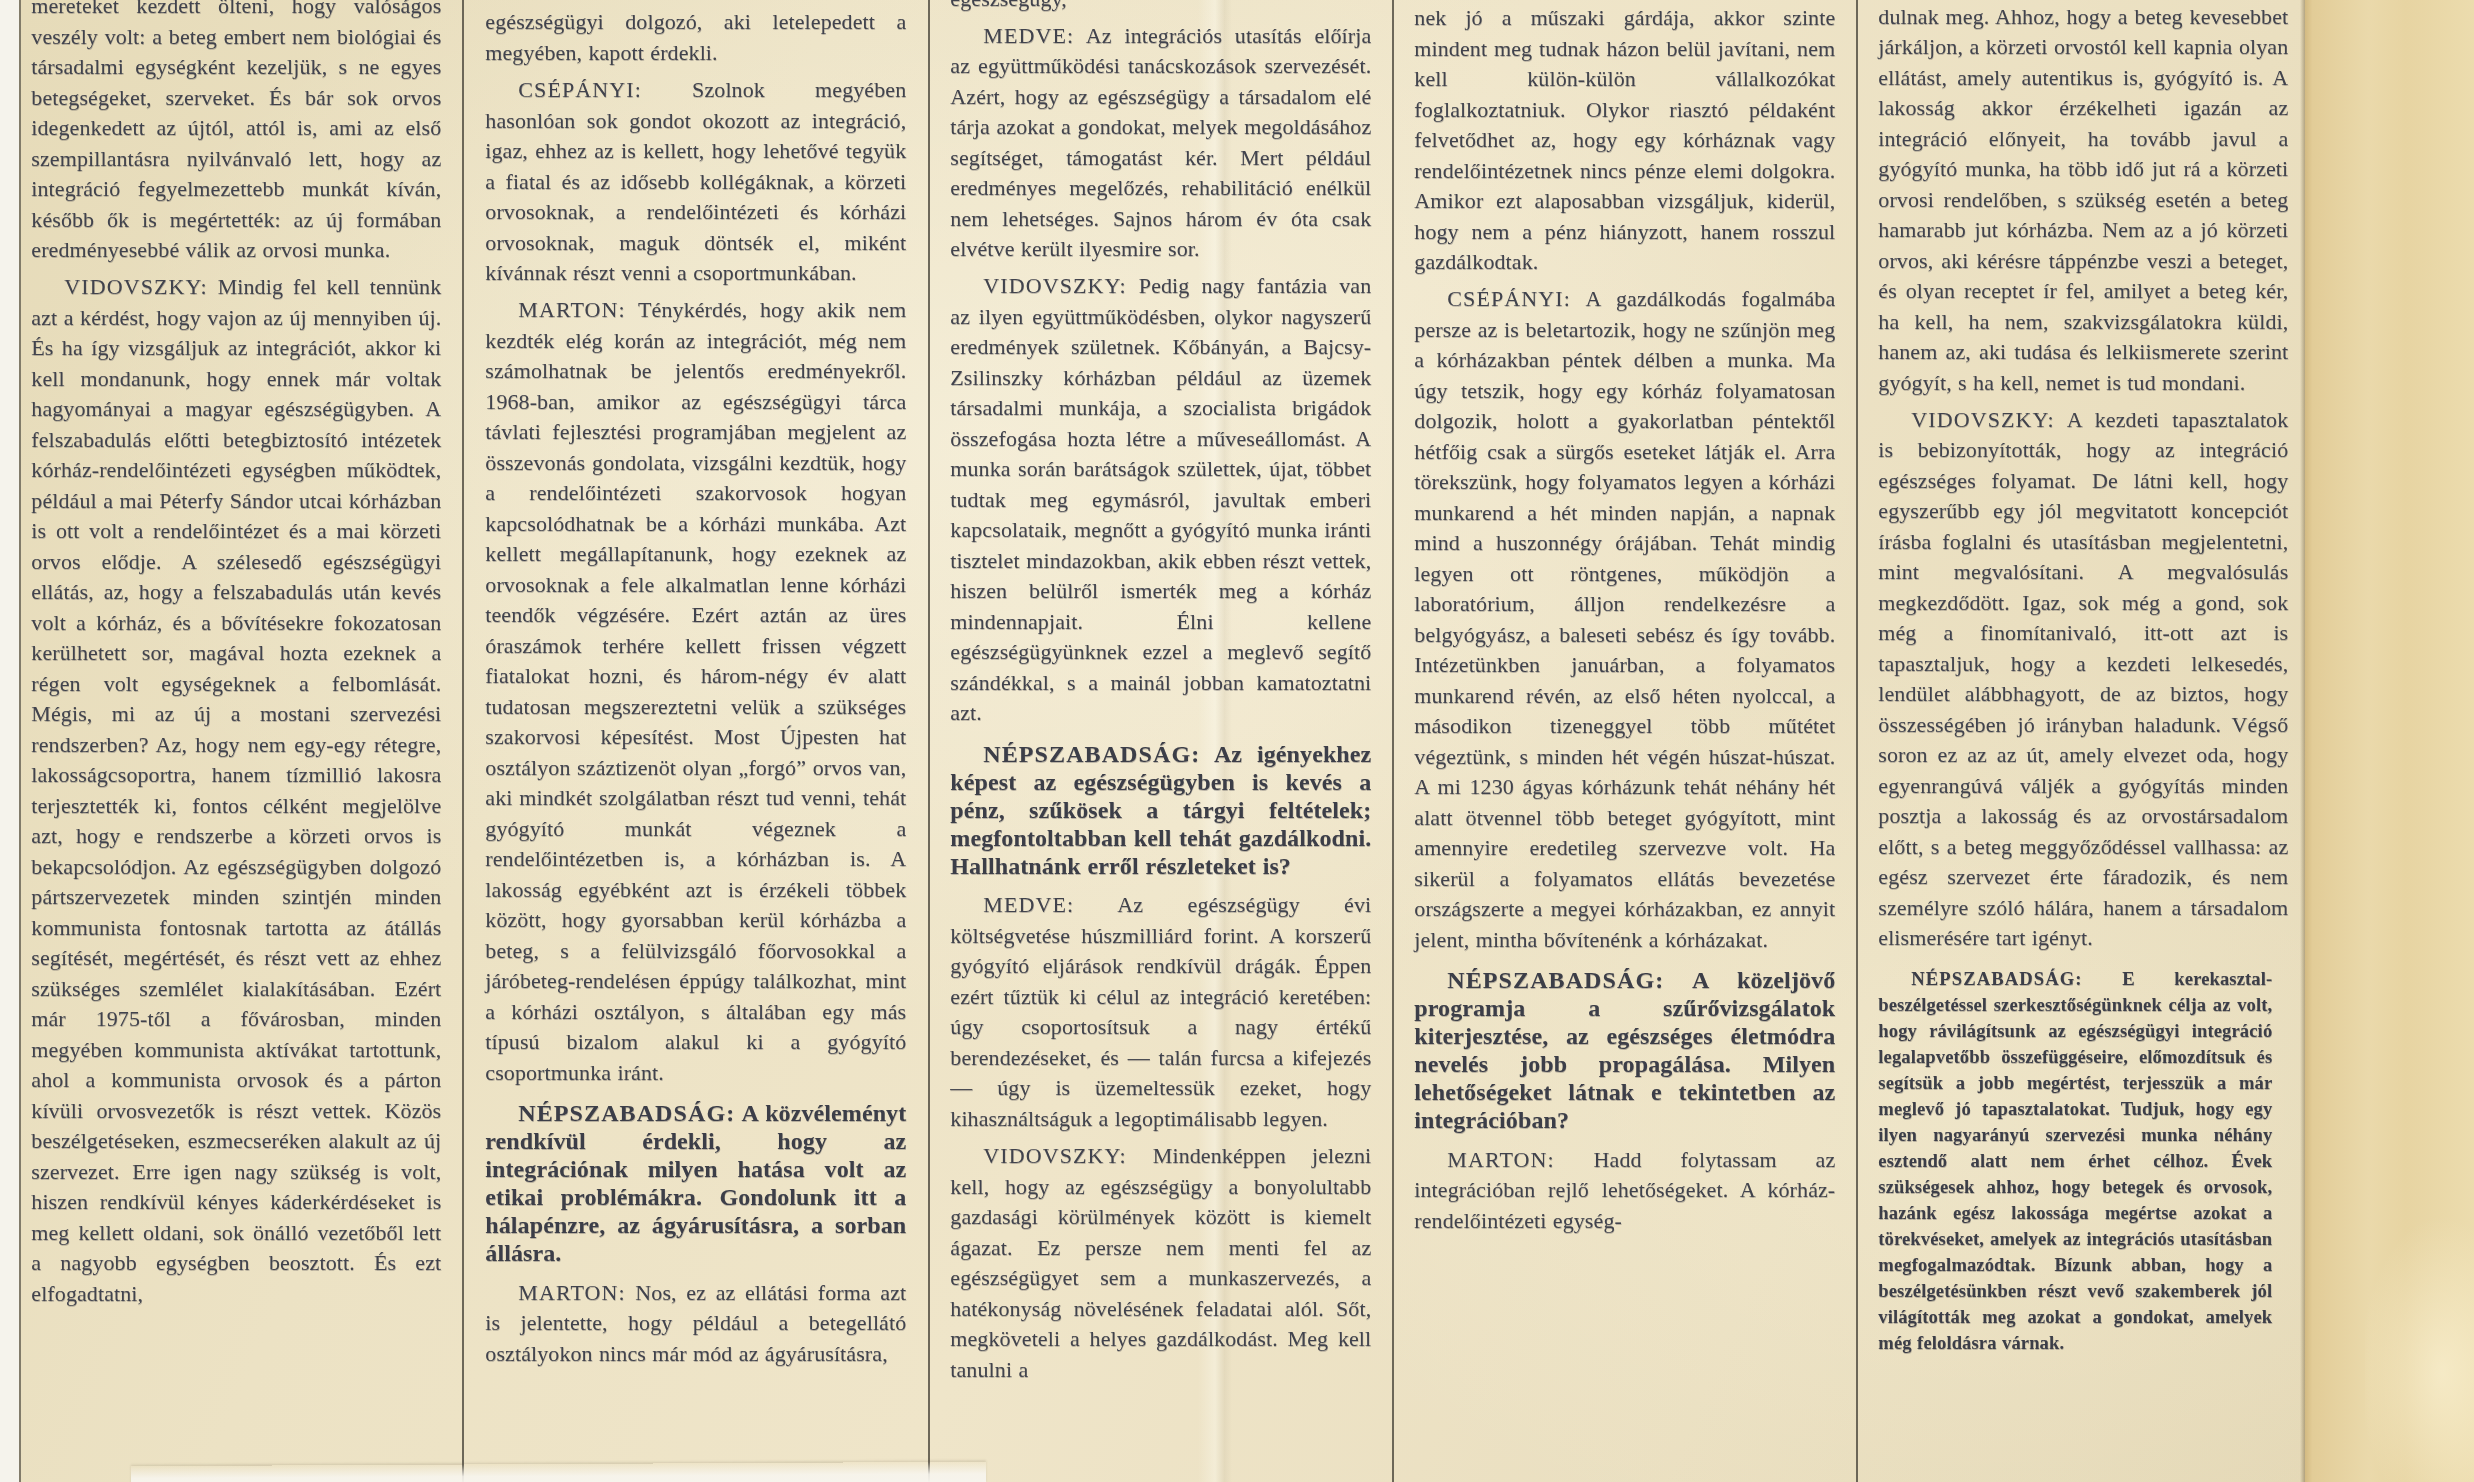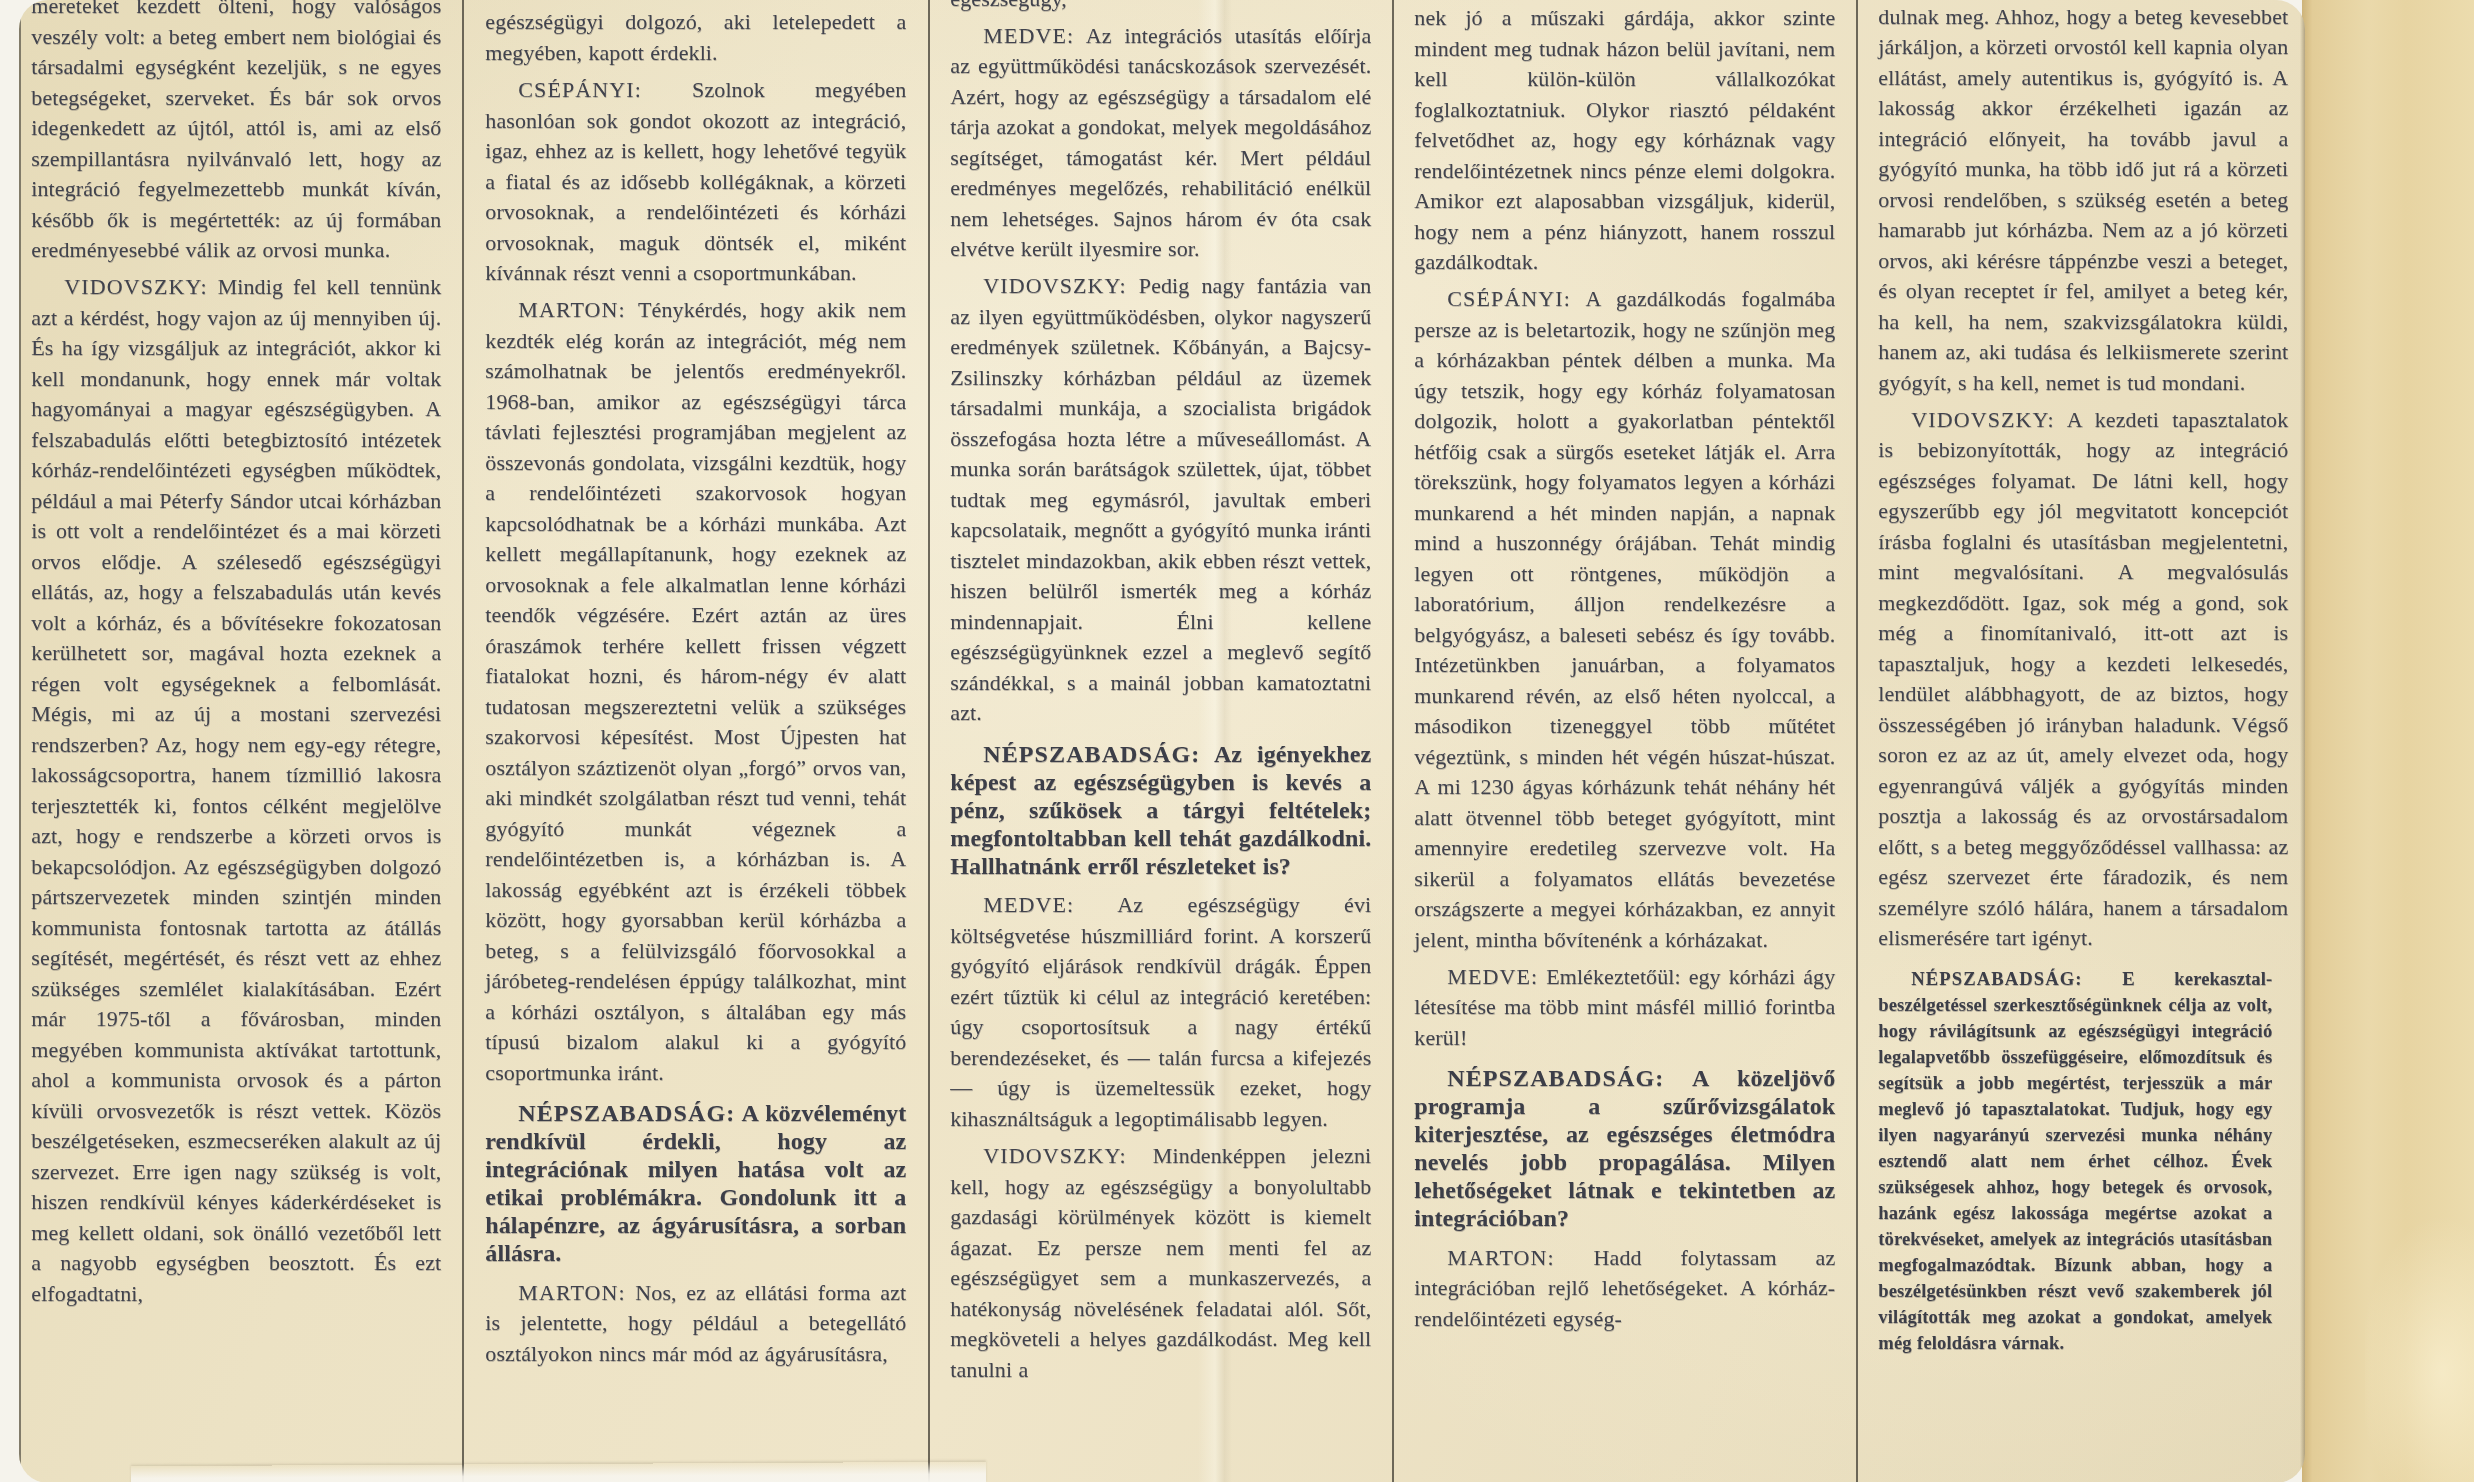--- a/index.html
+++ b/index.html
@@ -23,21 +23,20 @@
 
   
   .clip {
     position: absolute; left: 19.3px; top: 0; width: 2286px; height: 1483px;
     overflow: hidden;
     background:
       radial-gradient(ellipse 1264px 818px at 42% 30%, rgba(255,252,240,0.40), rgba(0,0,0,0) 72%),
       radial-gradient(ellipse 1041px 669px at 85% 75%, rgba(255,250,230,0.25), rgba(0,0,0,0) 70%),
       linear-gradient(113deg, #e6dbb9 0%, #ece2c4 28%, #efe5c9 52%, #eadfc0 78%, #e4d8b6 100%);
     color: #41434d;
-    border-radius: 29px;
   }
   .edge-left {
     position: absolute; left: 0; top: 0; width: 2.2px; height: 100%;
     background: rgba(118,112,97,0.9);
   }
   .edge-right {
     position: absolute; right: 0; top: 0; width: 5.2px; height: 100%;
     background: linear-gradient(90deg, rgba(150,128,85,0.0), rgba(110,92,55,0.45));
   }
   .crease {
@@ -126,21 +125,20 @@
         <p class="cont">egészségügy,</p>
         <p class="speech"><span class="sp">MEDVE:</span> Az integrációs utasítás előírja az együttműködési tanácskozások szervezését. Azért, hogy az egészségügy a társadalom elé tárja azokat a gondokat, melyek megoldásához segítséget, támogatást kér. Mert például eredményes megelőzés, rehabilitáció enélkül nem lehetséges. Sajnos három év óta csak elvétve került ilyesmire sor.</p>
         <p class="speech"><span class="sp">VIDOVSZKY:</span> Pedig nagy fantázia van az ilyen együttműködésben, olykor nagyszerű eredmények születnek. Kőbányán, a Bajcsy-Zsilinszky kórházban például az üzemek társadalmi munkája, a szocialista brigádok összefogása hozta létre a műveseállomást. A munka során barátságok születtek, újat, többet tudtak meg egymásról, javultak emberi kapcsolataik, megnőtt a gyógyító munka iránti tisztelet mindazokban, akik ebben részt vettek, hiszen belülről ismerték meg a kórház mindennapjait. Élni kellene egészségügyünknek ezzel a meglevő segítő szándékkal, s a mainál jobban kamatoztatni azt.</p>
         <p class="q"><span class="sp">NÉPSZABADSÁG:</span> Az igényekhez képest az egészségügyben is kevés a pénz, szűkösek a tárgyi feltételek; megfontoltabban kell tehát gazdálkodni. Hallhatnánk erről részleteket is?</p>
         <p class="speech"><span class="sp">MEDVE:</span> Az egészségügy évi költségvetése húszmilliárd forint. A korszerű gyógyító eljárások rendkívül drágák. Éppen ezért tűztük ki célul az integráció keretében: úgy csoportosítsuk a nagy értékű berendezéseket, és — talán furcsa a kifejezés — úgy is üzemeltessük ezeket, hogy kihasználtságuk a legoptimálisabb legyen.</p>
         <p class="speech"><span class="sp">VIDOVSZKY:</span> Mindenképpen jelezni kell, hogy az egészségügy a bonyolultabb gazdasági körülmények között is kiemelt ágazat. Ez persze nem menti fel az egészségügyet sem a munkaszervezés, a hatékonyság növelésének feladatai alól. Sőt, megköveteli a helyes gazdálkodást. Meg kell tanulni a</p>
       </div>
     <div class="col col-4">
         <p class="cont">nek jó a műszaki gárdája, akkor szinte mindent meg tudnak házon belül javítani, nem kell külön-külön vállalkozókat foglalkoztatniuk. Olykor riasztó példaként felvetődhet az, hogy egy kórháznak vagy rendelőintézetnek nincs pénze elemi dolgokra. Amikor ezt alaposabban vizsgáljuk, kiderül, hogy nem a pénz hiányzott, hanem rosszul gazdálkodtak.</p>
         <p class="speech"><span class="sp">CSÉPÁNYI:</span> A gazdálkodás fogalmába persze az is beletartozik, hogy ne szűnjön meg a kórházakban péntek délben a munka. Ma úgy tetszik, hogy egy kórház folyamatosan dolgozik, holott a gyakorlatban péntektől hétfőig csak a sürgős eseteket látják el. Arra törekszünk, hogy folyamatos legyen a kórházi munkarend a hét minden napján, a napnak mind a huszonnégy órájában. Tehát mindig legyen ott röntgenes, működjön a laboratórium, álljon rendelkezésre a belgyógyász, a baleseti sebész és így tovább. Intézetünkben januárban, a folyamatos munkarend révén, az első héten nyolccal, a másodikon tizeneggyel több műtétet végeztünk, s minden hét végén húszat-húszat. A mi 1230 ágyas kórházunk tehát néhány hét alatt ötvennel több beteget gyógyított, mint amennyire eredetileg szervezve volt. Ha sikerül a folyamatos ellátás bevezetése országszerte a megyei kórházakban, ez annyit jelent, mintha bővítenénk a kórházakat.</p>
-        <p class="speech"><span class="sp">MEDVE:</span> Emlékeztetőül: egy kórházi ágy létesítése ma több mint másfél millió forintba kerül!</p>
         <p class="q"><span class="sp">NÉPSZABADSÁG:</span> A közeljövő programja a szűrővizsgálatok kiterjesztése, az egészséges életmódra nevelés jobb propagálása. Milyen lehetőségeket látnak e tekintetben az integrációban?</p>
         <p class="speech"><span class="sp">MARTON:</span> Hadd folytassam az integrációban rejlő lehetőségeket. A kórház-rendelőintézeti egység-</p>
       </div>
     <div class="col col-5">
         <p class="cont">dulnak meg. Ahhoz, hogy a beteg kevesebbet járkáljon, a körzeti orvostól kell kapnia olyan ellátást, amely autentikus is, gyógyító is. A lakosság akkor érzékelheti igazán az integráció előnyeit, ha tovább javul a gyógyító munka, ha több idő jut rá a körzeti orvosi rendelőben, s szükség esetén a beteg hamarabb jut kórházba. Nem az a jó körzeti orvos, aki kérésre táppénzbe veszi a beteget, és olyan receptet ír fel, amilyet a beteg kér, ha kell, ha nem, szakvizsgálatokra küldi, hanem az, aki tudása és lelkiismerete szerint gyógyít, s ha kell, nemet is tud mondani.</p>
         <p class="speech"><span class="sp">VIDOVSZKY:</span> A kezdeti tapasztalatok is bebizonyították, hogy az integráció egészséges folyamat. De látni kell, hogy egyszerűbb egy jól megvitatott koncepciót írásba foglalni és utasításban megjelentetni, mint megvalósítani. A megvalósulás megkezdődött. Igaz, sok még a gond, sok még a finomítanivaló, itt-ott azt is tapasztaljuk, hogy a kezdeti lelkesedés, lendület alábbhagyott, de az biztos, hogy összességében jó irányban haladunk. Végső soron ez az az út, amely elvezet oda, hogy egyenrangúvá váljék a gyógyítás minden posztja a lakosság és az orvostársadalom előtt, s a beteg meggyőződéssel vallhassa: az egész szervezet érte fáradozik, és nem személyre szóló hálára, hanem a társadalom elismerésére tart igényt.</p>
         <p class="qs"><span class="sp">NÉPSZABADSÁG:</span> E kerekasztal-beszélgetéssel szerkesztőségünknek célja az volt, hogy rávilágítsunk az egészségügyi integráció legalapvetőbb összefüggéseire, előmozdítsuk és segítsük a jobb megértést, terjesszük a már meglevő jó tapasztalatokat. Tudjuk, hogy egy ilyen nagyarányú szervezési munka néhány esztendő alatt nem érhet célhoz. Évek szükségesek ahhoz, hogy betegek és orvosok, hazánk egész lakossága megértse azokat a törekvéseket, amelyek az integrációs utasításban megfogalmazódtak. Bízunk abban, hogy a beszélgetésünkben részt vevő szakemberek jól világították meg azokat a gondokat, amelyek még feloldásra várnak.</p>
       </div>
 
     <div class="edge-left"></div>

